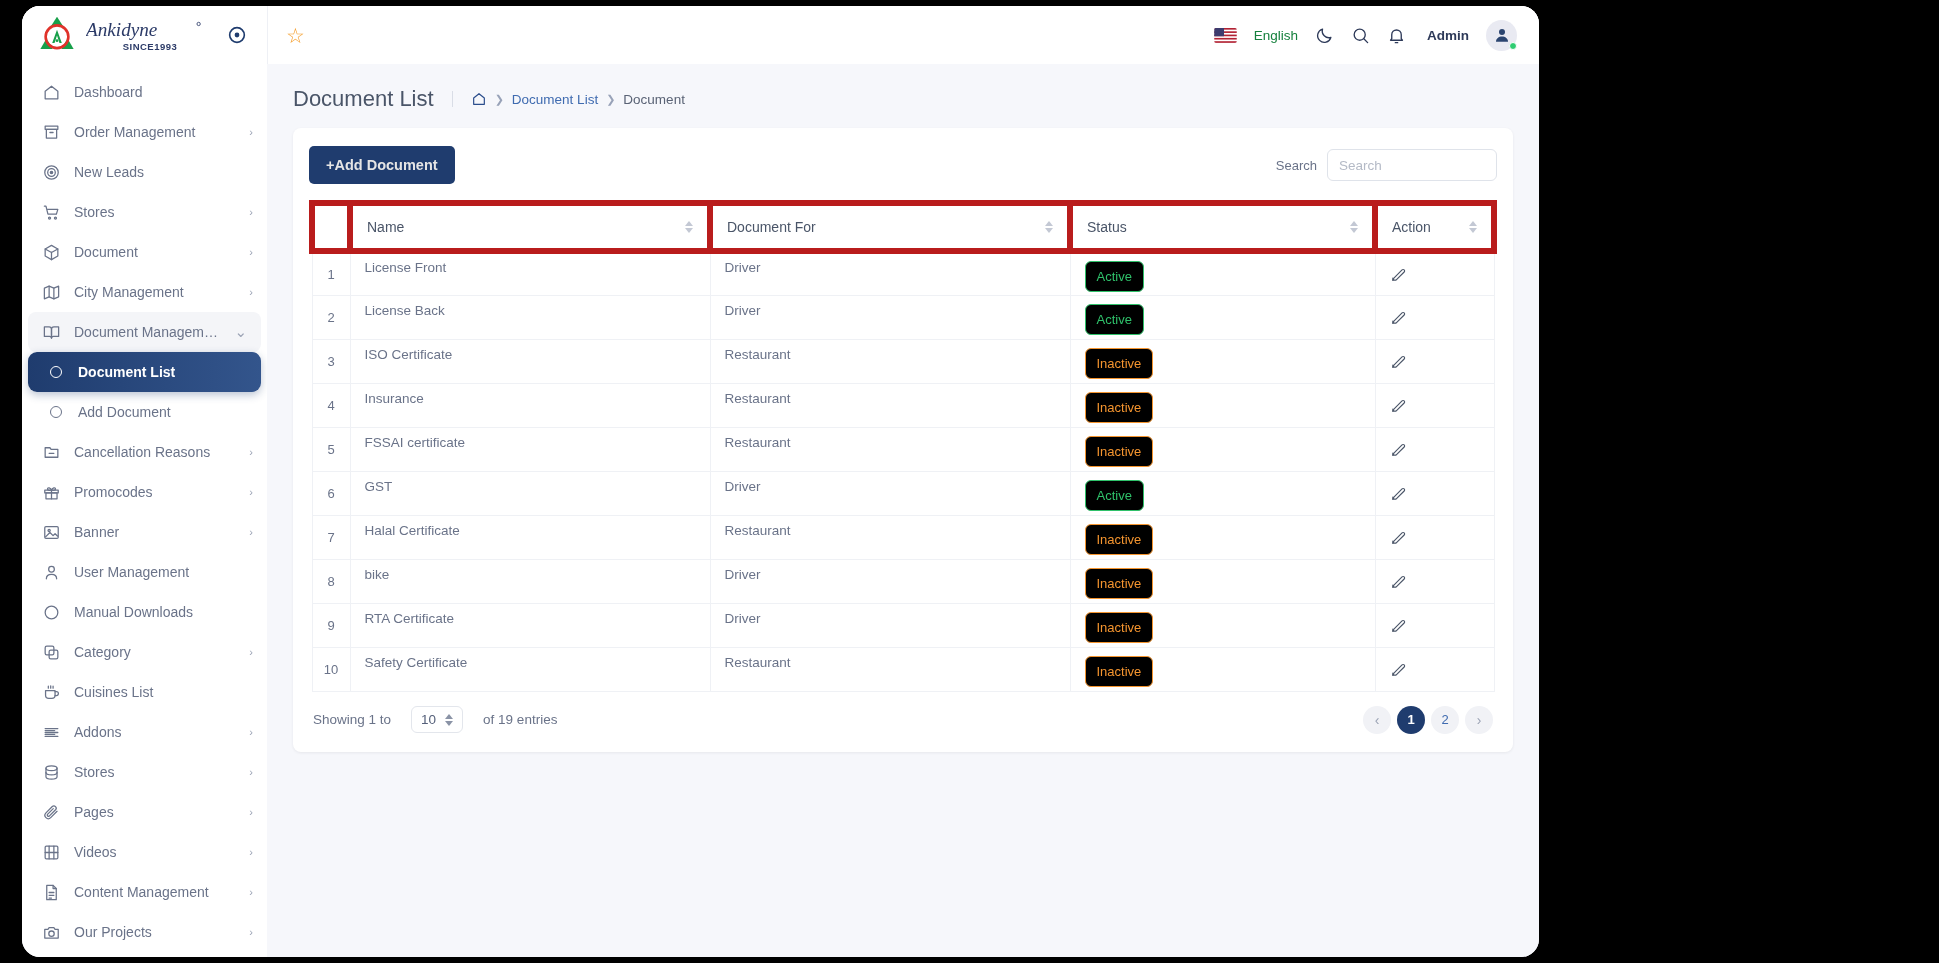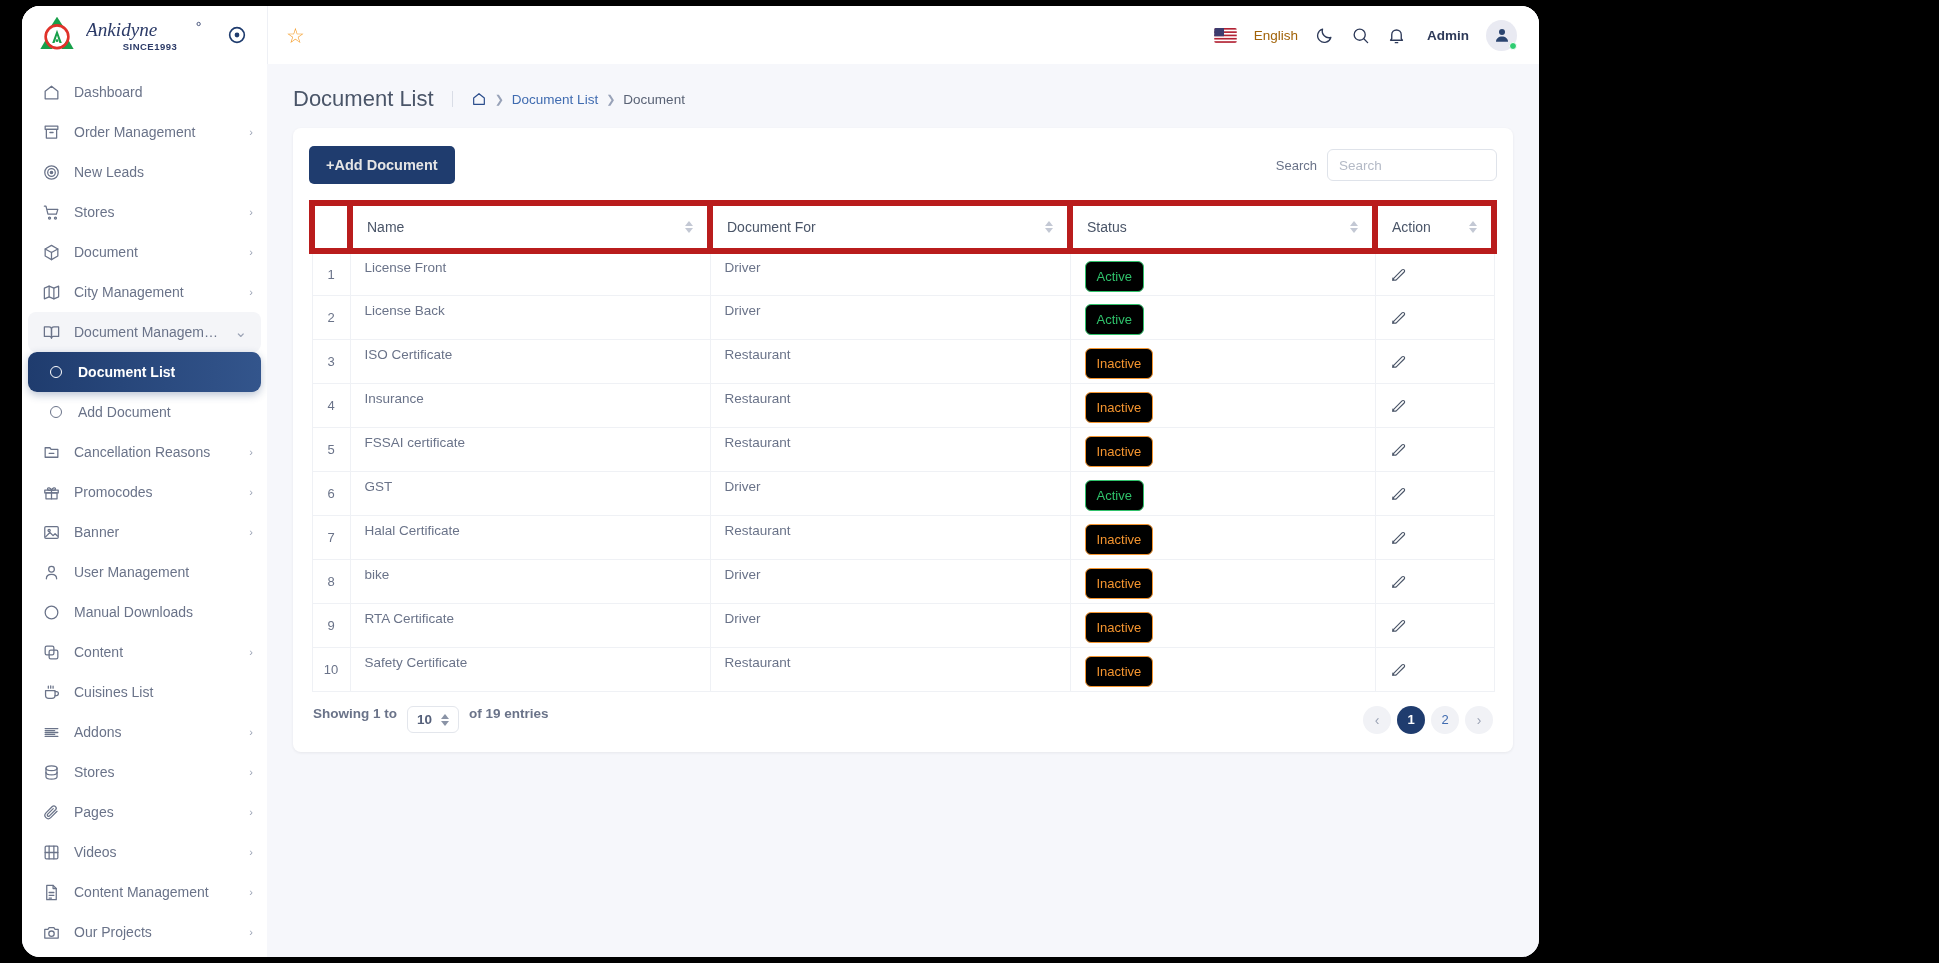--- a/index.html
+++ b/index.html
@@ -55,21 +55,21 @@
     border-left: 1px solid #eef0f5;
   }
   .star-btn { color: #f5a031; font-size: 21px; line-height: 1; cursor: pointer; }
   .topbar-right {
     margin-left: auto;
     display: flex;
     align-items: center;
     gap: 17px;
   }
   .flag { width: 23px; height: 15px; display: block; border-radius: 2px; }
-  .lang-label { font-size: 13.5px; color: #a16207; }
+  .lang-label { font-size: 13.5px; color: #15803d; }
   .ic { color: #2e3a59; display: flex; align-items: center; cursor: pointer; }
   .admin-label { font-size: 13.5px; color: #2e3a59; font-weight: 600; margin-left: 4px; }
   .avatar {
     width: 31px; height: 31px; border-radius: 50%;
     background: #e9eaf2; position: relative;
     display: flex; align-items: center; justify-content: center;
   }
   .avatar .dot {
     position: absolute; right: 0px; bottom: 1px;
     width: 8px; height: 8px; border-radius: 50%;
@@ -217,21 +217,21 @@
     top: 2px;
   }
   .badge.active { color: #2fc16a; border: 1.3px solid #2fc16a; }
   .badge.inactive { color: #f5952f; border: 1.3px solid #f5952f; }
   .edit-ic { color: #4a5568; cursor: pointer; display: inline-block; position: relative; top: 2px; }
 
   .card-foot {
     display: flex; align-items: center;
     padding: 14px 4px 10px 4px;
   }
-  .showing { font-size: 13.5px; color: #6a7389; display: flex; align-items: flex-start; gap: 10px; font-weight: bold; }
+  .showing { font-size: 13.5px; color: #6a7389; display: flex; align-items: center; gap: 20px; }
   .len-sel {
     display: flex; align-items: center; gap: 9px;
     border: 1px solid #e3e6ec; border-radius: 6px;
     padding: 5px 9px; background: #fff;
     font-size: 13.5px; color: #55607a; cursor: pointer;
   }
   .stepper { display: flex; flex-direction: column; gap: 2px; color: #8a93a6; }
   .stepper i { width: 0; height: 0; display: block; border-left: 4px solid transparent; border-right: 4px solid transparent; }
   .stepper i.up { border-bottom: 5px solid currentColor; }
   .stepper i.dn { border-top: 5px solid currentColor; }
@@ -457,21 +457,21 @@
           </span>
           <span class="ntext">Manual Downloads</span>
         </div>
         <div class="nav-item">
           <span class="nicon">
             <svg width="19" height="19" viewBox="0 0 24 24" fill="none" stroke="currentColor" stroke-width="1.6" stroke-linecap="round" stroke-linejoin="round">
               <rect x="4" y="4" width="11" height="11" rx="2"></rect>
               <rect x="9" y="9" width="11" height="11" rx="2"></rect>
             </svg>
           </span>
-          <span class="ntext">Content</span>
+          <span class="ntext">Category</span>
           <span class="chev">›</span>
         </div>
         <div class="nav-item">
           <span class="nicon">
             <svg width="19" height="19" viewBox="0 0 24 24" fill="none" stroke="currentColor" stroke-width="1.6" stroke-linecap="round" stroke-linejoin="round">
               <path d="M4.5 9.5h12v6a4 4 0 0 1-4 4h-4a4 4 0 0 1-4-4z"></path>
               <path d="M16.5 11h1.8a2.4 2.4 0 0 1 0 4.8h-1.8"></path>
               <path d="M8 4v2.5M11 3.6v2.9M14 4v2.5"></path>
             </svg>
           </span>

